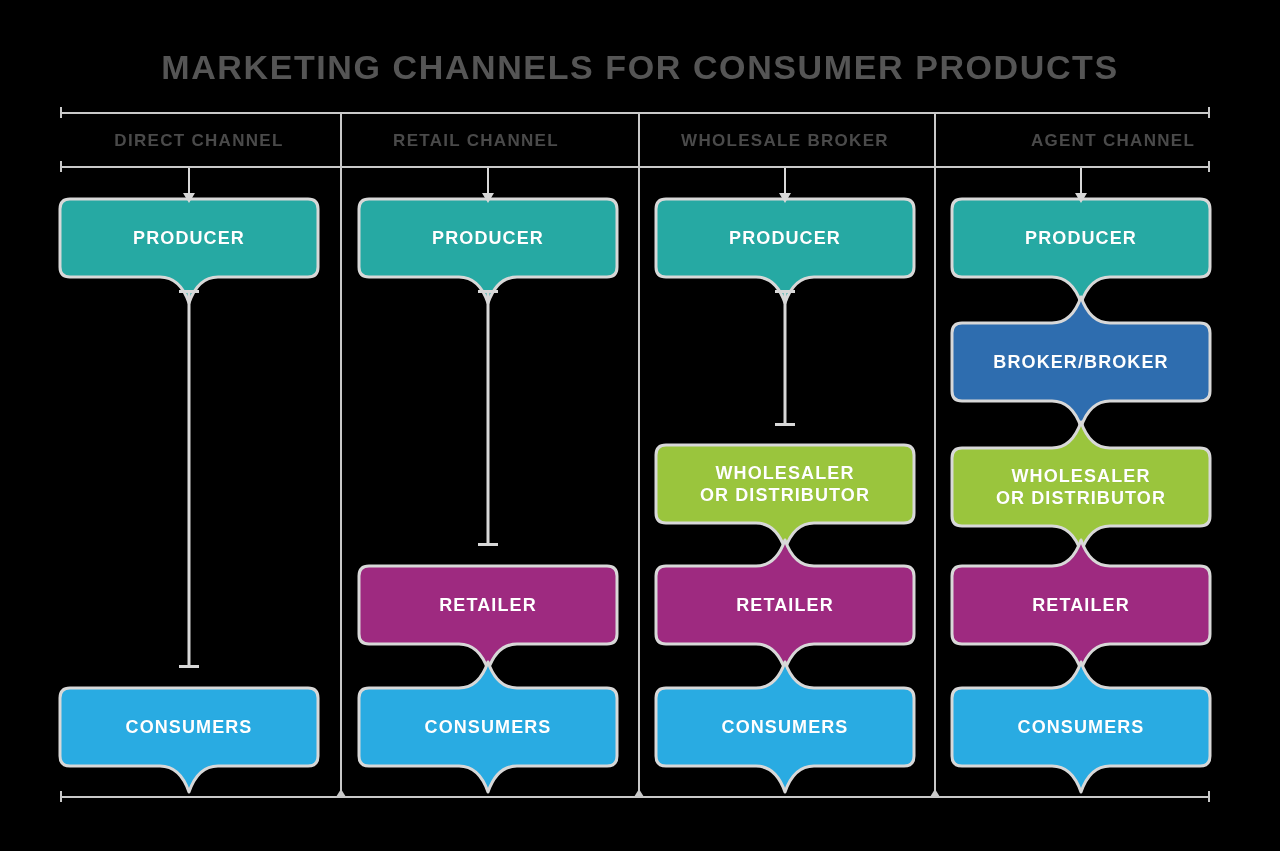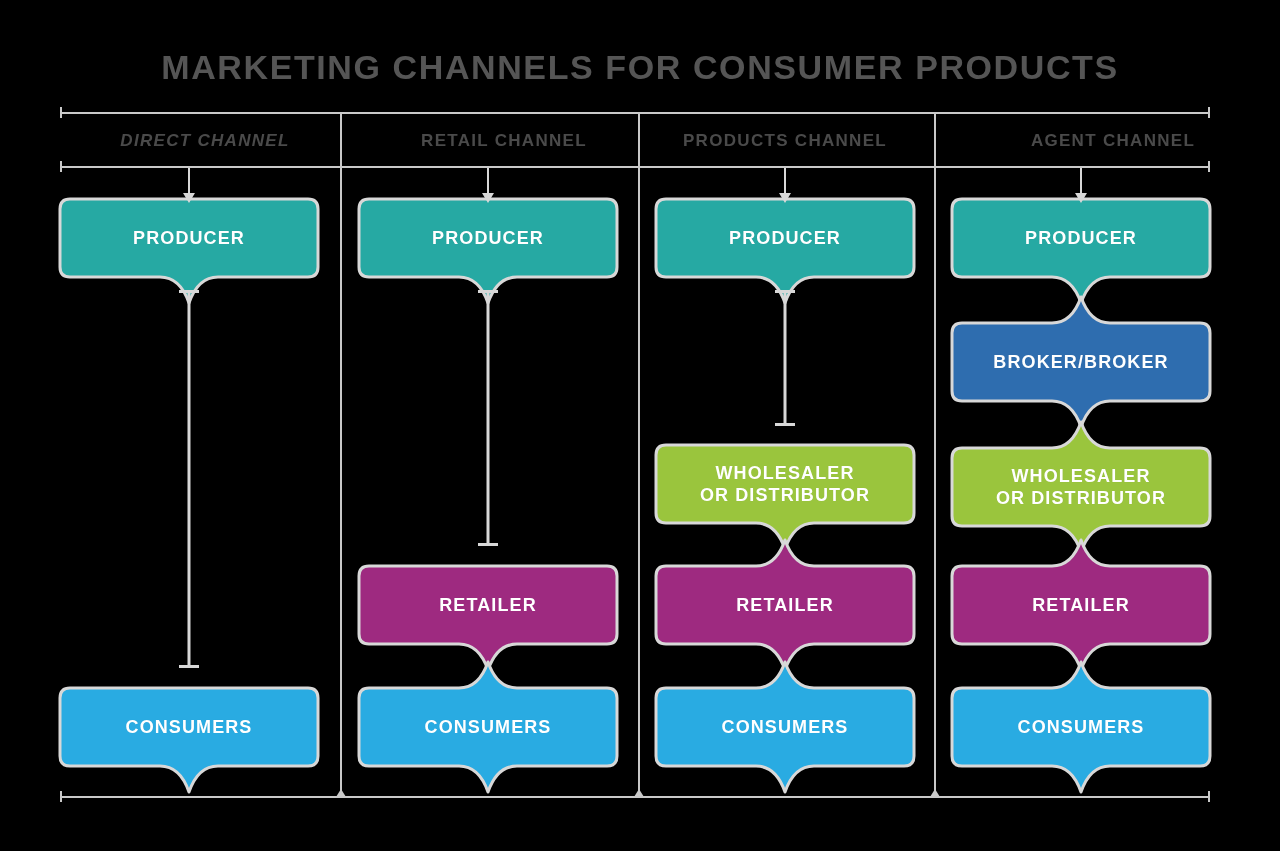--- a/index.html
+++ b/index.html
@@ -118,23 +118,23 @@
         <div class="nub"></div>
       </div>
       <div class="divider" style="left: 638px;">
         <div class="nub"></div>
       </div>
       <div class="divider" style="left: 934px;">
         <div class="nub"></div>
       </div>
     </div>
   <div id="headers">
-      <div class="col-head" style="left: 65px; width: 280px; font-style: italic;">DIRECT CHANNEL</div>
-      <div class="col-head" style="left: 364px; width: 280px;">RETAIL CHANNEL</div>
-      <div class="col-head" style="left: 645px; width: 280px;">PRODUCTS CHANNEL</div>
+      <div class="col-head" style="left: 59px; width: 280px;">DIRECT CHANNEL</div>
+      <div class="col-head" style="left: 336px; width: 280px;">RETAIL CHANNEL</div>
+      <div class="col-head" style="left: 645px; width: 280px;">WHOLESALE BROKER</div>
       <div class="col-head" style="left: 973px; width: 280px;">AGENT CHANNEL</div>
     </div>
   <div id="columns">
       <div class="node" style="left: 60px; top: 199px; width: 258px; height: 78px;">
         <svg width="258" height="78" viewBox="-34 -34 326 146" style="position: absolute; left: -34px; top: -34px; width: 326px; height: 146px;">
           <path d="M 10 0 L 248 0 Q 258 0 258 10 L 258 68 Q 258 78 248 78 L 158 78 Q 138 78 129 104 Q 120 78 100 78 L 10 78 Q 0 78 0 68 L 0 10 Q 0 0 10 0 Z" fill="#26A9A3" stroke="#d8d8d8" stroke-width="3" stroke-linejoin="round"></path>
         </svg>
         <div class="label" style="height: 78px;">
           <span>PRODUCER</span>
         </div>

